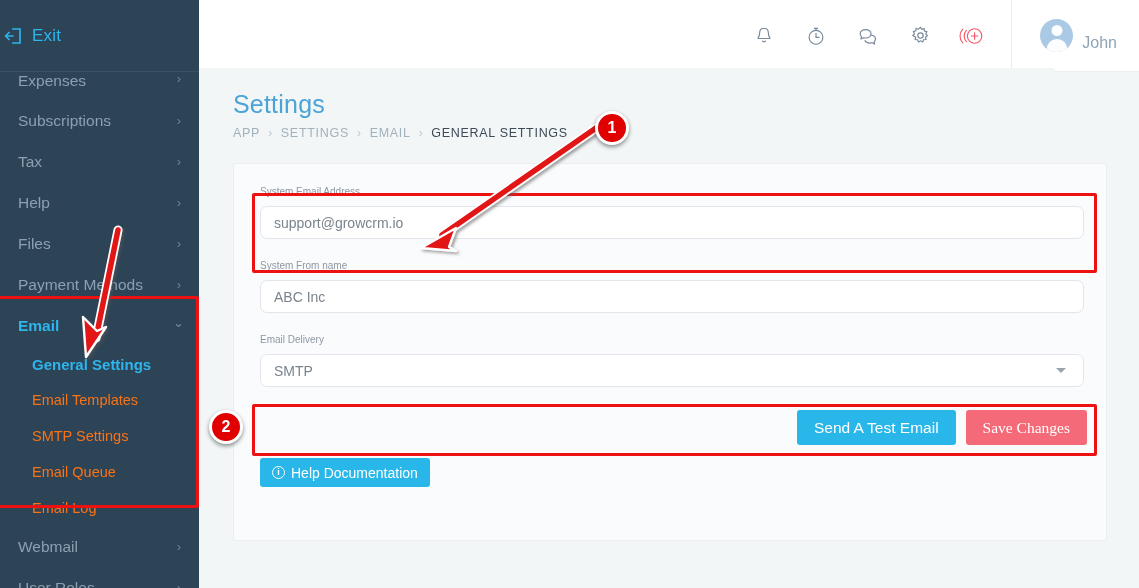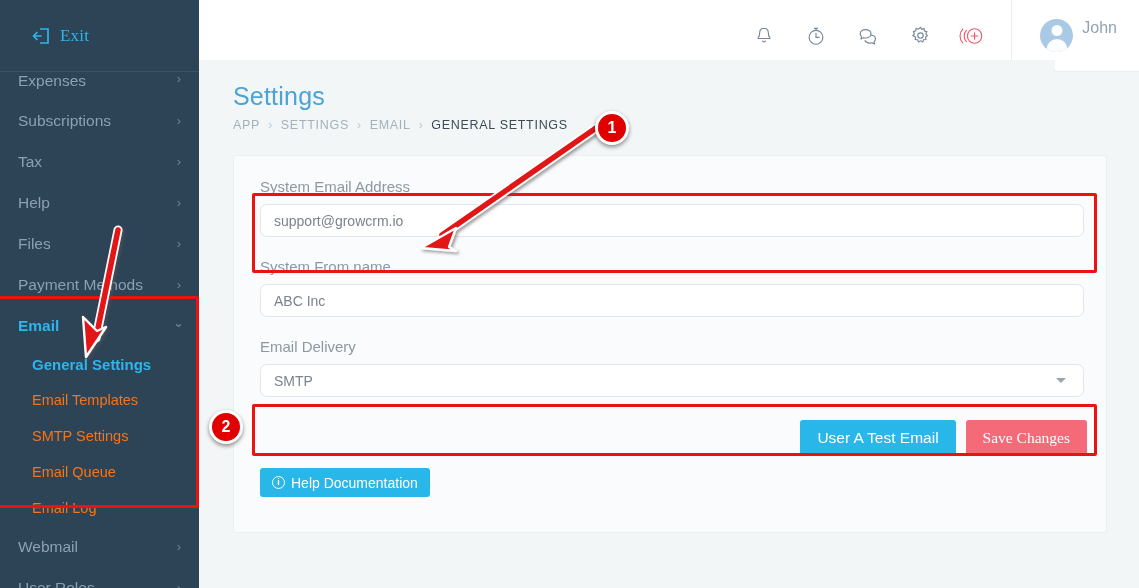--- a/index.html
+++ b/index.html
@@ -13,23 +13,22 @@
 
   
   #sidebar {
     position: absolute; left: 0; top: 0;
     width: 199px; height: 588px;
     background: #2d4356;
     overflow: hidden;
   }
   .exit-bar {
     height: 72px; display: flex; align-items: center;
-    padding-left: 32px; gap: 8px;
+    padding-left: 4px; gap: 8px;
     border-bottom: 1px solid #3a5268;
-    font-family: Liberation Serif, serif;
   }
   .exit-label { color: #2eb5ec; font-size: 17px; letter-spacing: .2px; }
   .exit-icon svg { display: block; }
 
   .nav-scroll { position: relative; }
   .nav-item {
     height: 41px; display: flex; align-items: center;
     padding: 0 18px 0 18px;
     color: #8ba0b2; font-size: 15.5px;
     justify-content: space-between;
@@ -59,60 +58,60 @@
   #header {
     position: absolute; left: 199px; top: 0;
     width: 940px; height: 72px;
     background: #ffffff;
     border-bottom: 1px solid #e8eef1;
     display: flex; align-items: center; justify-content: flex-end;
   }
   .header-icons { display: flex; align-items: center; gap: 26px; padding-right: 26px; }
   .hicon { width: 26px; height: 26px; display: flex; align-items: center; justify-content: center; }
   .hdivider { width: 1px; height: 72px; background: #e6edf1; }
-  .user-box { display: flex; align-items: flex-start; gap: 9px; padding: 0 22px 0 28px; }
+  .user-box { display: flex; align-items: flex-end; gap: 9px; padding: 0 22px 0 28px; }
   .avatar {
     width: 33px; height: 33px; border-radius: 50%;
     background: #aac9e4; position: relative; overflow: hidden;
   }
   .avatar::before {
     content: ""; position: absolute; left: 50%; top: 6px;
     transform: translateX(-50%);
     width: 11px; height: 11px; border-radius: 50%; background: #fbfdff;
   }
   .avatar::after {
     content: ""; position: absolute; left: 50%; top: 20px;
     transform: translateX(-50%);
     width: 21px; height: 17px; border-radius: 11px 11px 0 0; background: #fbfdff;
   }
   .user-name { color: #8fa3b5; font-size: 16px; }
 
   
   #main {
-    position: absolute; left: 199px; top: 60px;
+    position: absolute; left: 199px; top: 68px;
     width: 856px; height: 516px;
     background: #f2f6f7;
     padding: 22px 34px 0 34px;
   }
   .page-title { color: #4ba3d6; font-size: 25px; font-weight: normal; letter-spacing: .2px; }
   .breadcrumb { margin-top: 7px; display: flex; align-items: center; gap: 8px; font-size: 12.5px; letter-spacing: .7px; }
   .bc-item { color: #a2b2bd; }
   .bc-item.current { color: #3c4b57; }
   .bc-sep { color: #bcc9d2; font-size: 12px; }
 
   .card {
     margin-top: 23px;
     width: 874px; height: 378px;
     background: #fafbfc;
     border: 1px solid #eceff1;
     border-radius: 2px;
     padding: 22px 18px 0 26px;
     position: relative;
   }
-  .field-label { color: #8d98a2; font-size: 15px; margin-bottom: 9px; }
+  .field-label { color: #8d98a2; font-size: 10px; margin-bottom: 9px; }
   .field-input {
     height: 33px; width: 824px;
     background: #ffffff;
     border: 1px solid #e2e6ea; border-radius: 7px;
     display: flex; align-items: center;
     padding: 0 13px;
     color: #7a848d; font-size: 14px;
   }
   .field-group { margin-bottom: 21px; }
   .field-group.delivery { margin-bottom: 14px; }
@@ -332,21 +331,21 @@
 
       <div class="field-group delivery">
         <div class="field-label">Email Delivery</div>
         <div class="field-input select-input">
           <span>SMTP</span>
           <span class="caret"></span>
         </div>
       </div>
 
       <div class="btn-row">
-        <button class="btn btn-test">User A Test Email</button>
+        <button class="btn btn-test">Send A Test Email</button>
         <button class="btn btn-save">Save Changes</button>
       </div>
 
       <button class="btn-help">
         <span class="info-glyph">i</span>
         <span>Help Documentation</span>
       </button>
 
     </div>
   </div>

